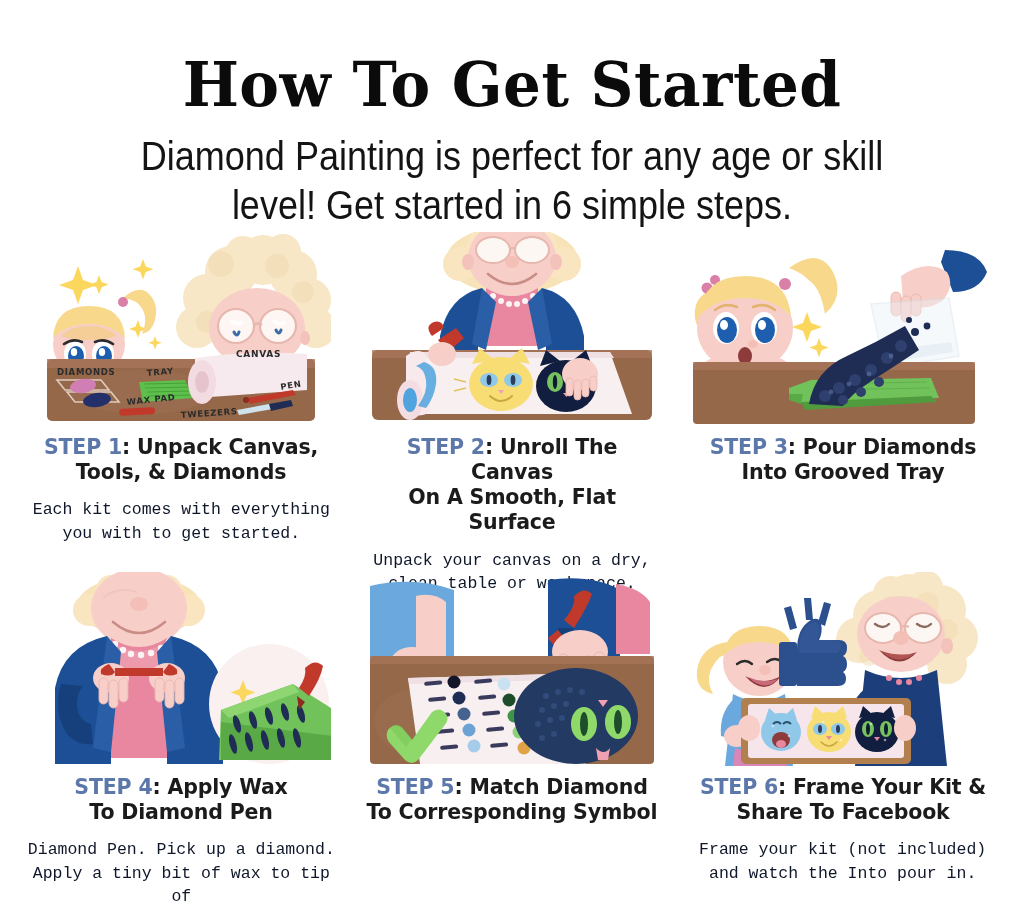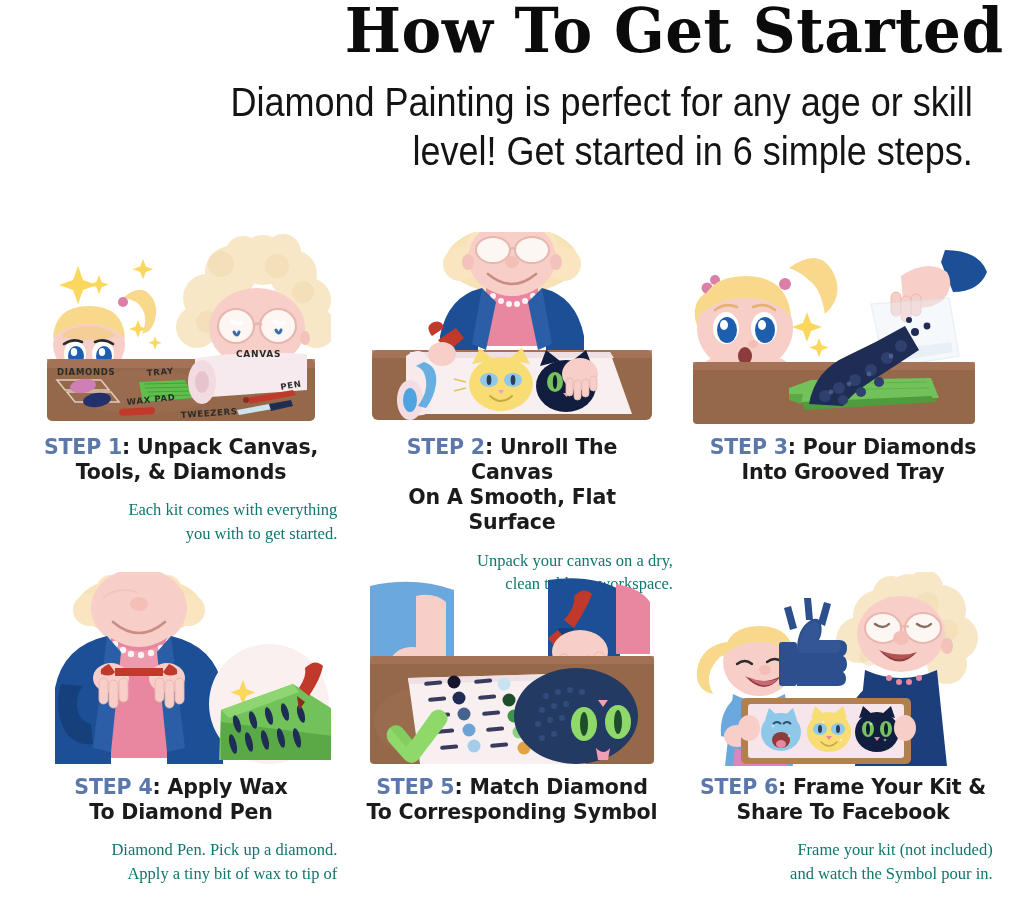--- a/index.html
+++ b/index.html
@@ -5,21 +5,21 @@
   * { box-sizing: border-box; margin: 0; padding: 0; }
   html, body {
     width: 1024px; height: 922px;
     background: #ffffff;
     font-family: "Liberation Sans", sans-serif;
     overflow: hidden;
   }
   #page { position: relative; width: 1024px; height: 922px; background: #fff; }
 
   
-  .header { text-align: right; }
+  .header { padding-top: 54px; text-align: center; }
   .title {
     font-family: "DejaVu Serif", serif;
     font-weight: bold;
     font-size: 62px;
     line-height: 1.0;
     letter-spacing: 0.5px;
     color: #0b0b0b;
     transform: scaleX(0.96);
   }
   .subtitle {
@@ -60,25 +60,25 @@
     color: #1b1b1b;
     letter-spacing: -0.2px;
     width: 310px;
     transform: scaleX(0.955);
   }
   .step-num { color: #5c78ab; }
   .step-colon { color: #1b1b1b; }
 
   .step-body {
     margin-top: 14px;
-    text-align: right;
-    font-family: Liberation Serif, serif;
+    text-align: center;
+    font-family: Liberation Mono, monospace;
     font-size: 16.5px;
     line-height: 1.42;
-    color: #0f766e;
+    color: #0f172a;
     width: 312px;
   }
   .cell-2 .step-body, .cell-3 .step-body { width: 322px; }
   .cell-6 .step-body { width: 300px; }
 </style>
 </head>
 <body>
 
 <div id="page">
 
@@ -763,18 +763,18 @@
       </div>
       <div class="step-head">
         <div>
           <span class="step-num">STEP 6</span><span class="step-colon">:</span>
           <span>Frame Your Kit &amp;</span>
         </div>
         <div>Share To Facebook</div>
       </div>
       <div class="step-body">
         <div>Frame your kit (not included)</div>
-        <div>and watch the Symbol pour in.</div>
+        <div>and watch the Into pour in.</div>
       </div>
     </div>
 
   </div>
 </div>
 
 </body></html>

